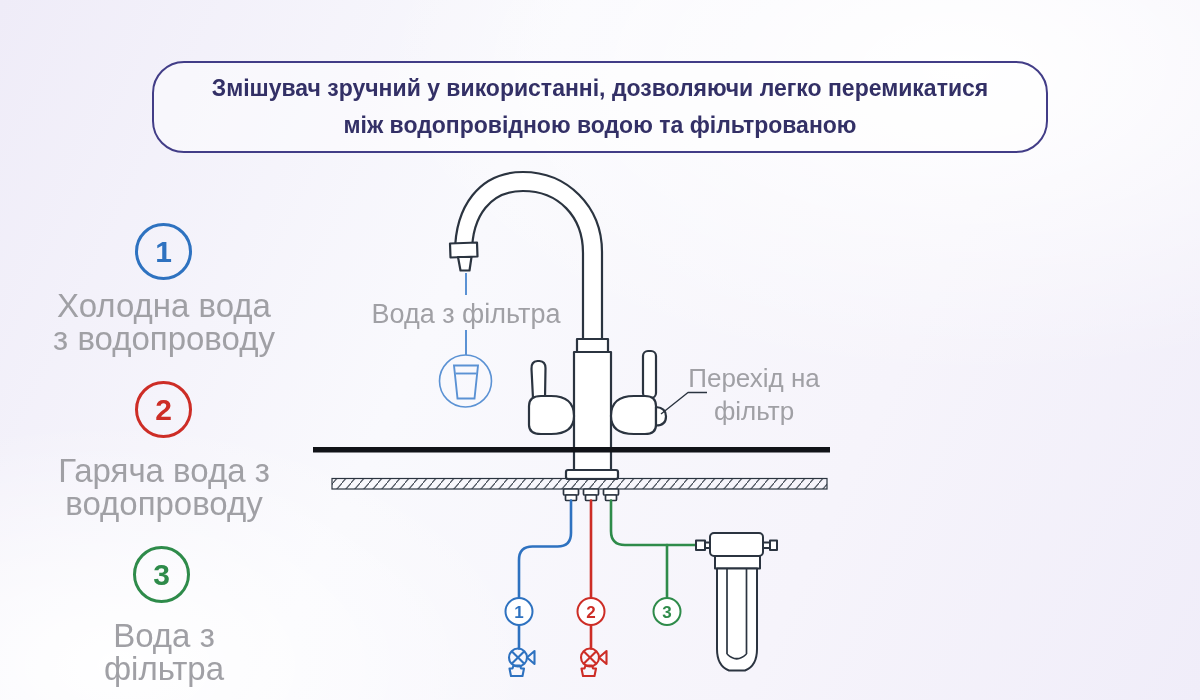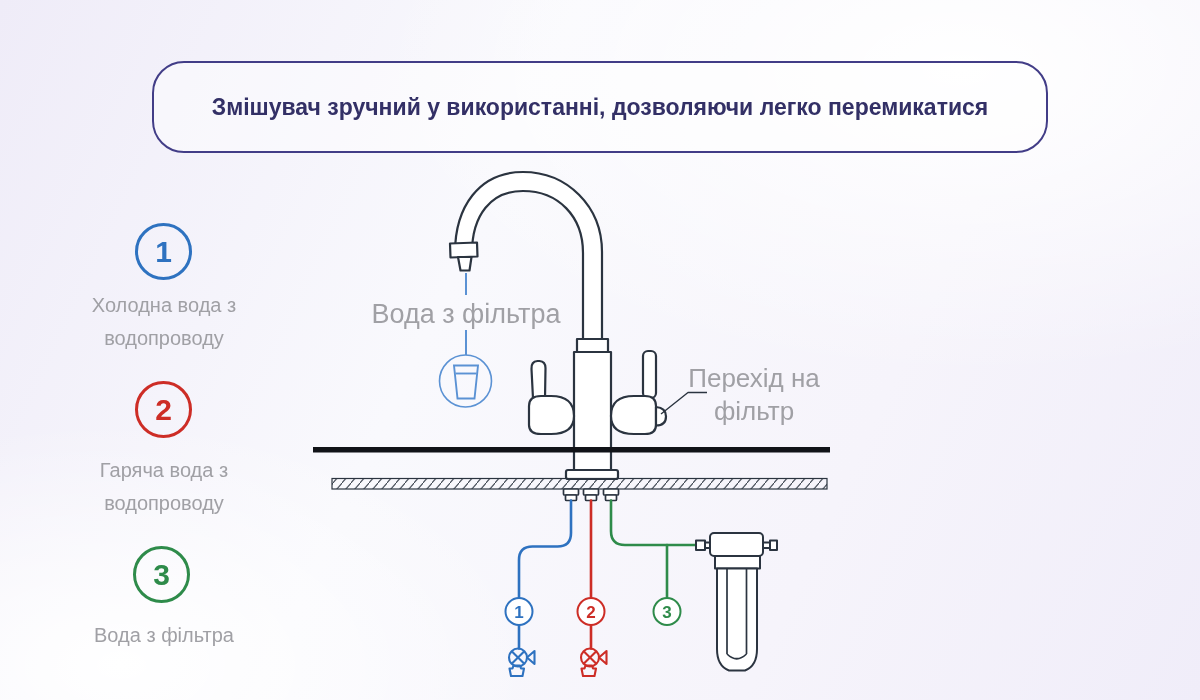--- a/index.html
+++ b/index.html
@@ -29,39 +29,40 @@
     position: absolute; width: 57px; height: 57px; border-radius: 50%;
     border: 3.5px solid #888; display: flex; align-items: center; justify-content: center;
     font-size: 30px; font-weight: bold; background: transparent;
   }
   .lc1 { left: 135px; top: 223px; }
   .lc2 { left: 135px; top: 381px; }
   .lc3 { left: 133px; top: 546px; }
 
   .legend-label {
     position: absolute; left: 52px; width: 224px; text-align: center;
-    font-size: 20px; line-height: 33px; color: #a0a0a5;
+    font-size: 33px; line-height: 33px; color: #a0a0a5;
   }
   .ll1 { top: 289px; }
   .ll2 { top: 454px; }
   .ll3 { top: 619px; }
 
   .diagram-label { position: absolute; text-align: center; color: #9fa0a4; }
   .filtered-label { left: 350px; top: 299px; width: 232px; font-size: 27px; line-height: 30px; }
   .adapter-label  { left: 666px; top: 362px; width: 176px; font-size: 26px; line-height: 33px; }
 
   svg.diagram { position: absolute; left: 0; top: 0; }
 </style>
 </head>
 <body>
 
 <div class="page">
 
   <div class="banner" style="border-color: rgb(66, 61, 135);">
     <div class="banner-line" style="color: rgb(51, 48, 102);">Змішувач зручний у використанні, дозволяючи легко перемикатися</div>
+    <div class="banner-line" style="color: rgb(51, 48, 102);">між водопровідною водою та фільтрованою</div>
   </div>
 
   <div class="legend-circle lc1" style="border-color: rgb(46, 114, 192);">
     <span style="color: rgb(46, 114, 192);">1</span>
   </div>
   <div class="legend-label ll1" style="color: rgb(160, 160, 165);">Холодна вода з водопроводу</div>
 
   <div class="legend-circle lc2" style="border-color: rgb(205, 45, 38);">
     <span style="color: rgb(205, 45, 38);">2</span>
   </div>

